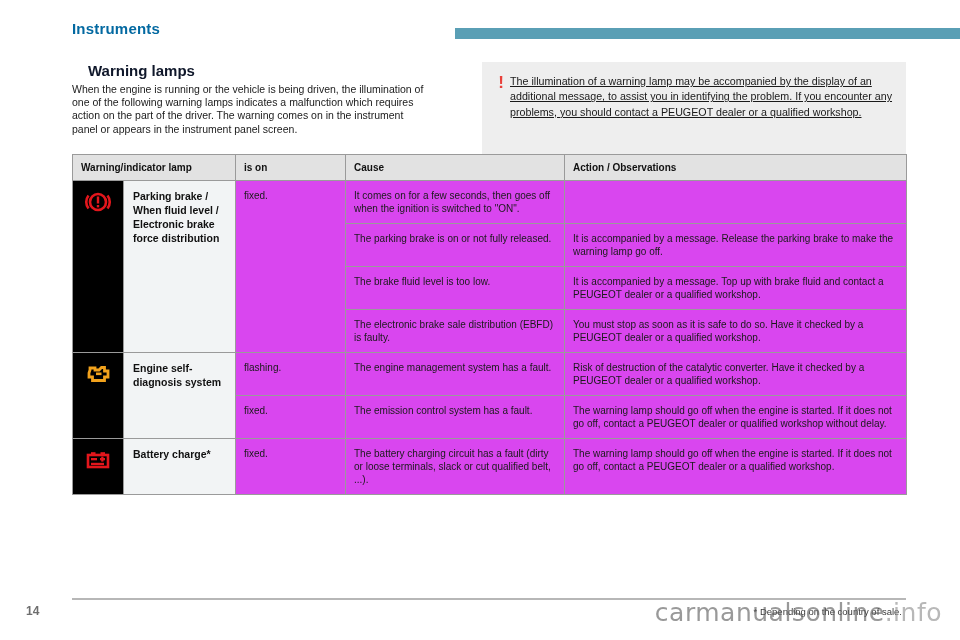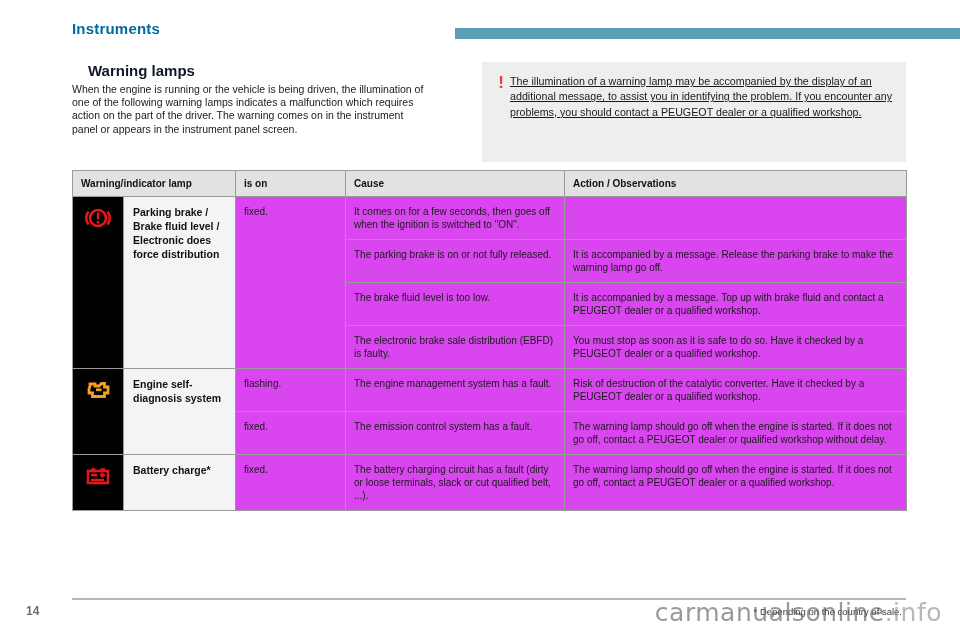--- a/index.html
+++ b/index.html
@@ -72,21 +72,21 @@
     flex: 1;
     font-size: 10.7px;
     line-height: 15.4px;
     color: #1a1a1a;
     text-decoration: underline;
   }
 
   
   .lamp-table {
     position: absolute;
-    left: 72px; top: 170px;
+    left: 72px; top: 154px;
     width: 834px;
     border-collapse: collapse;
     table-layout: fixed;
   }
   .lamp-table th, .lamp-table td {
     border: 1px solid #9a9a9a;
     vertical-align: top;
     padding: 0;
   }
   .lamp-table thead th {
@@ -197,21 +197,21 @@
     </thead>
     <tbody id="table-body">
         <tr>
           <td class="icon-cell" rowspan="4"><span class="lamp-icon"><svg width="30" height="26" viewBox="0 0 30 26">
                 <circle cx="15" cy="13" r="8" fill="none" stroke="#e3161c" stroke-width="2.6"></circle>
                 <path d="M5.5 6.5 A10.5 10.5 0 0 0 5.5 19.5" fill="none" stroke="#e3161c" stroke-width="2.6" stroke-linecap="butt"></path>
                 <path d="M24.5 6.5 A10.5 10.5 0 0 1 24.5 19.5" fill="none" stroke="#e3161c" stroke-width="2.6" stroke-linecap="butt"></path>
                 <rect x="13.8" y="7.5" width="2.4" height="7" fill="#e3161c"></rect>
                 <rect x="13.8" y="16" width="2.4" height="2.4" fill="#e3161c"></rect>
               </svg></span></td>
-          <td class="name-cell" rowspan="4">Parking brake / Brake fluid level / Electronic does force distribution</td>
+          <td class="name-cell" rowspan="4">Parking brake / When fluid level / Electronic brake force distribution</td>
           <td class="state-cell" rowspan="4">fixed.</td>
           <td class="cause-cell">It comes on for a few seconds, then goes off when the ignition is switched to "ON".</td>
           <td class="action-cell"></td>
         </tr>
         <tr>
           <td class="cause-cell">The parking brake is on or not fully released.</td>
           <td class="action-cell">It is accompanied by a message. Release the parking brake to make the warning lamp go off.</td>
         </tr>
         <tr>
           <td class="cause-cell">The brake fluid level is too low.</td>

